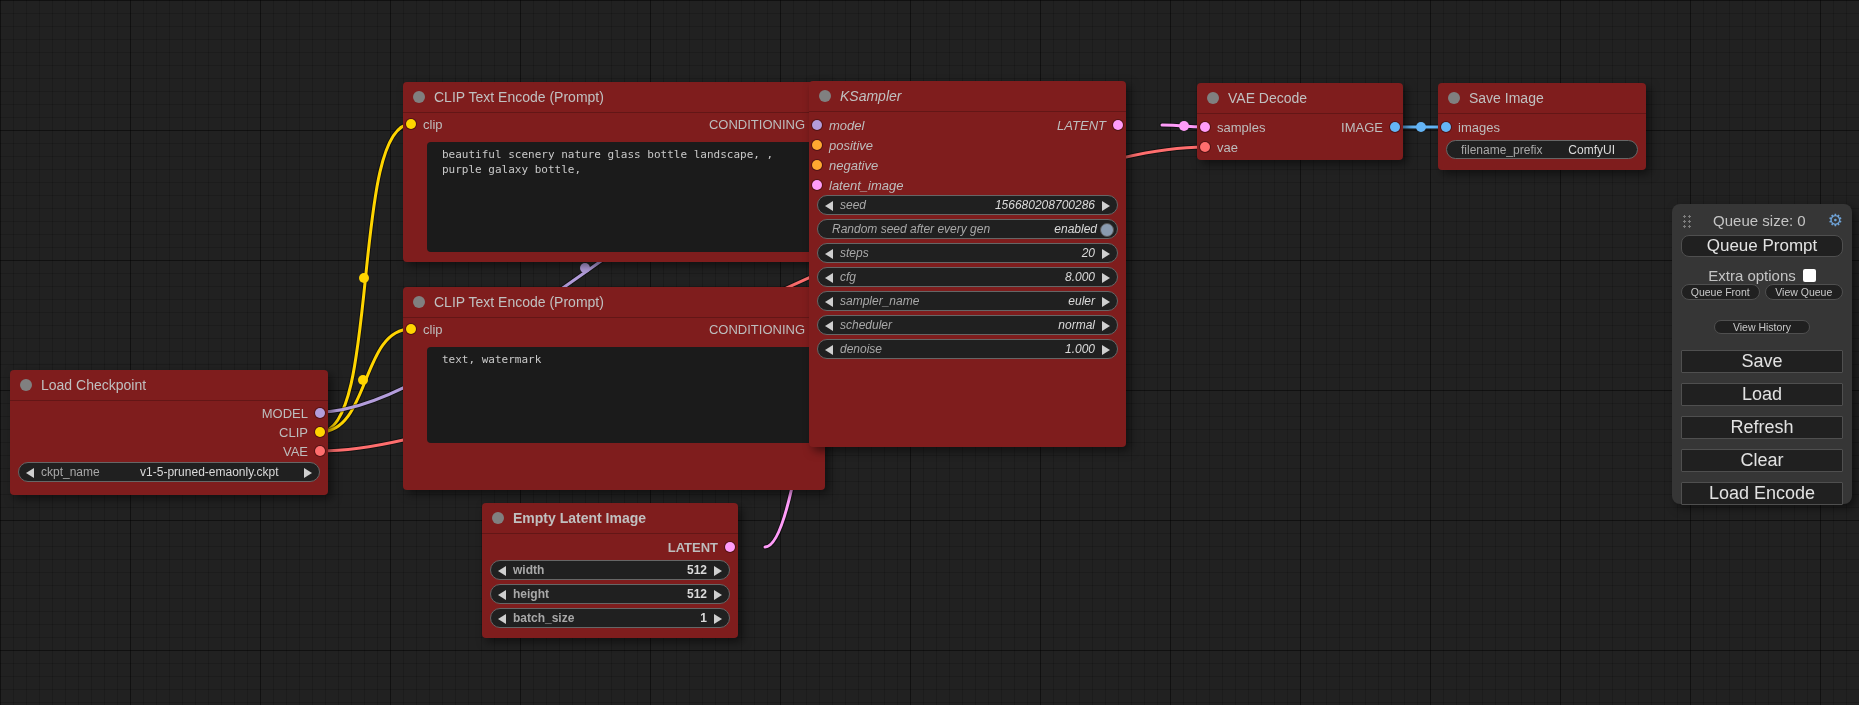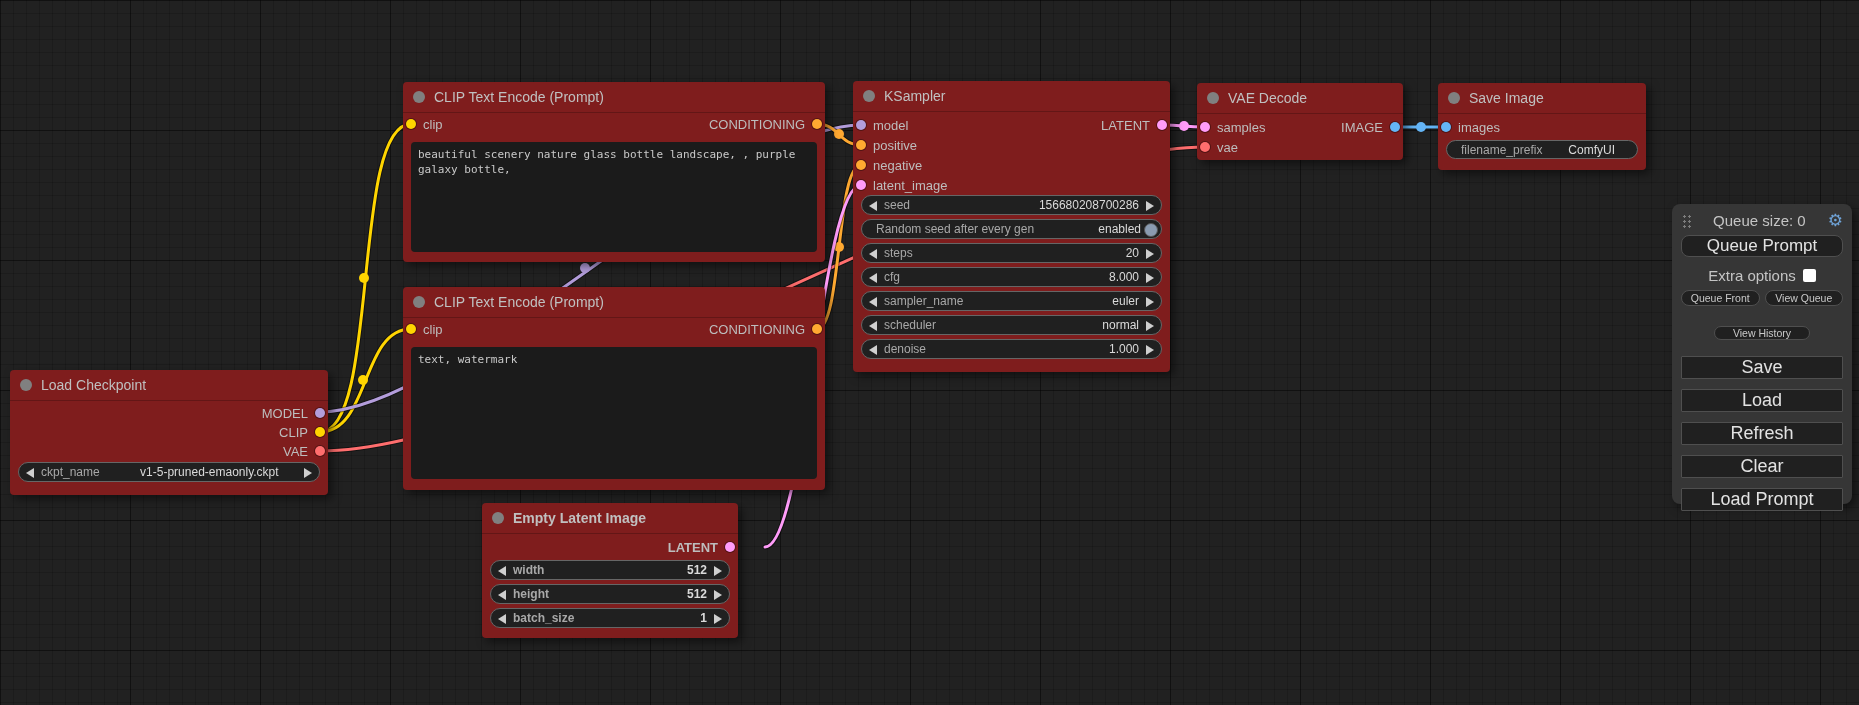--- a/index.html
+++ b/index.html
@@ -40,42 +40,42 @@
   .wname.noarrow{margin-left:14px;}
   .wvalue{margin-left:auto;margin-right:22px;color:#DADADA;}
   .wvalue.center{margin:0 auto;}
   .wvalue.noarrow{}
   .arrowL,.arrowR{position:absolute;top:5px;width:0;height:0;
     border-top:5px solid transparent;border-bottom:5px solid transparent;}
   .arrowL{left:7px;border-right:8px solid #CFCFCF;}
   .arrowR{right:7px;border-left:8px solid #CFCFCF;}
   .toggle-circle{position:absolute;right:3px;top:3px;width:14px;height:14px;
     border-radius:50%;background:#8A9BB0;border:1px solid #555;box-sizing:border-box;}
-  .prompt-box{position:absolute;left:8px;right:8px;background:#1B1B1B;border-radius:4px;
+  .prompt-box{position:absolute;left:24px;right:8px;background:#1B1B1B;border-radius:4px;
     color:#C9C9C9;font-family:"DejaVu Sans Mono",monospace;font-size:11px;
-    line-height:15px;padding:5px 7px;box-sizing:border-box;white-space:pre-wrap;
+    line-height:15px;padding:5px 15px;box-sizing:border-box;white-space:pre-wrap;
     overflow:hidden;}
   
   #queue-panel{position:absolute;left:1672px;top:204px;width:180px;height:300px;
     background:#363636;border-radius:8px;z-index:3;box-shadow:4px 4px 10px rgba(0,0,0,.5);
     box-sizing:border-box;padding:8px 9px 12px 9px;display:flex;flex-direction:column;}
   .qp-header{display:flex;align-items:center;height:20px;}
   .drag-handle{width:10px;height:16px;flex:none;
     background-image:radial-gradient(#7d7d7d 1.2px,transparent 1.4px);
     background-size:5px 5px;background-position:1px 1px;}
   .queue-size{flex:1;text-align:center;color:#C4C4C4;font-size:15px;}
   .gear{flex:none;font-size:17px;line-height:17px;cursor:pointer;}
   .btn{background:#202020;border:1px solid #4F4F4F;border-radius:1px;color:#E2E2E2;
     display:flex;align-items:center;justify-content:center;box-sizing:border-box;
     cursor:pointer;white-space:nowrap;}
   .btn-queue-prompt{height:28px;font-size:17px;margin-top:6px;border-radius:8px;}
   .extra-row{display:flex;align-items:center;justify-content:center;gap:7px;
     margin-top:10px;color:#C4C4C4;font-size:15px;height:16px;}
   .checkbox{width:13px;height:13px;background:#FFFFFF;border-radius:2px;}
-  .small-row{display:flex;gap:5px;margin-top:7px;}
+  .small-row{display:flex;gap:5px;margin-top:1px;}
   .btn-small{height:16px;font-size:10.5px;border-radius:9px;flex:1;color:#C9C9C9;}
   .btn-history{height:16px;font-size:10.5px;border-radius:9px;width:96px;
     margin:20px auto 0 auto;color:#C9C9C9;}
   .btn-action{height:23px;font-size:18px;margin-top:10px;}
   .btn-action.first{margin-top:16px;}
 </style>
 </head>
 <body>
 
 <svg id="wires" width="1859" height="705">
@@ -177,21 +177,21 @@
   <div class="dual" style="top:32px;">
     <div class="slot-row slot-in abs">
       <span class="port in" style="background: rgb(255, 213, 0);"></span>
       <span>clip</span>
     </div>
     <div class="slot-row slot-out abs">
       <span>CONDITIONING</span>
       <span class="port out" style="background: rgb(255, 169, 49);"></span>
     </div>
   </div>
-  <div class="prompt-box" style="top:60px;height:132px;" role="textbox">text, watermark</div>
+  <div class="prompt-box" style="top:60px;height:96px;" role="textbox">text, watermark</div>
 </div>
 
 <div class="node" style="left:482px;top:503px;width:256px;height:135px;font-weight:bold;">
   <div class="node-title">
     <span class="title-dot"></span>
     <span>Empty Latent Image</span>
   </div>
   <div class="slot-row slot-out abs" style="top:34px;">
     <span>LATENT</span>
     <span class="port out" style="background: rgb(255, 156, 249);"></span>
@@ -209,21 +209,21 @@
     <span class="arrowR"></span>
   </div>
   <div class="widget" style="top:105px;">
     <span class="arrowL"></span>
     <span class="wname">batch_size</span>
     <span class="wvalue">1</span>
     <span class="arrowR"></span>
   </div>
 </div>
 
-<div class="node" style="left:853px;top:81px;width:317px;height:291px;">
+<div class="node" style="left:809px;top:81px;width:317px;height:366px;font-style:italic;">
   <div class="node-title">
     <span class="title-dot"></span>
     <span>KSampler</span>
   </div>
   <div class="dual" style="top:34px;">
     <div class="slot-row slot-in abs">
       <span class="port in" style="background: rgb(179, 157, 219);"></span>
       <span>model</span>
     </div>
     <div class="slot-row slot-out abs">
@@ -335,14 +335,14 @@
   </div>
   <div class="small-row">
     <div class="btn btn-small">Queue Front</div>
     <div class="btn btn-small">View Queue</div>
   </div>
   <div class="btn btn-history">View History</div>
   <div class="btn btn-action first">Save</div>
   <div class="btn btn-action">Load</div>
   <div class="btn btn-action">Refresh</div>
   <div class="btn btn-action">Clear</div>
-  <div class="btn btn-action">Load Prompt</div>
+  <div class="btn btn-action">Load Encode</div>
 </div>
 
 </body></html>

